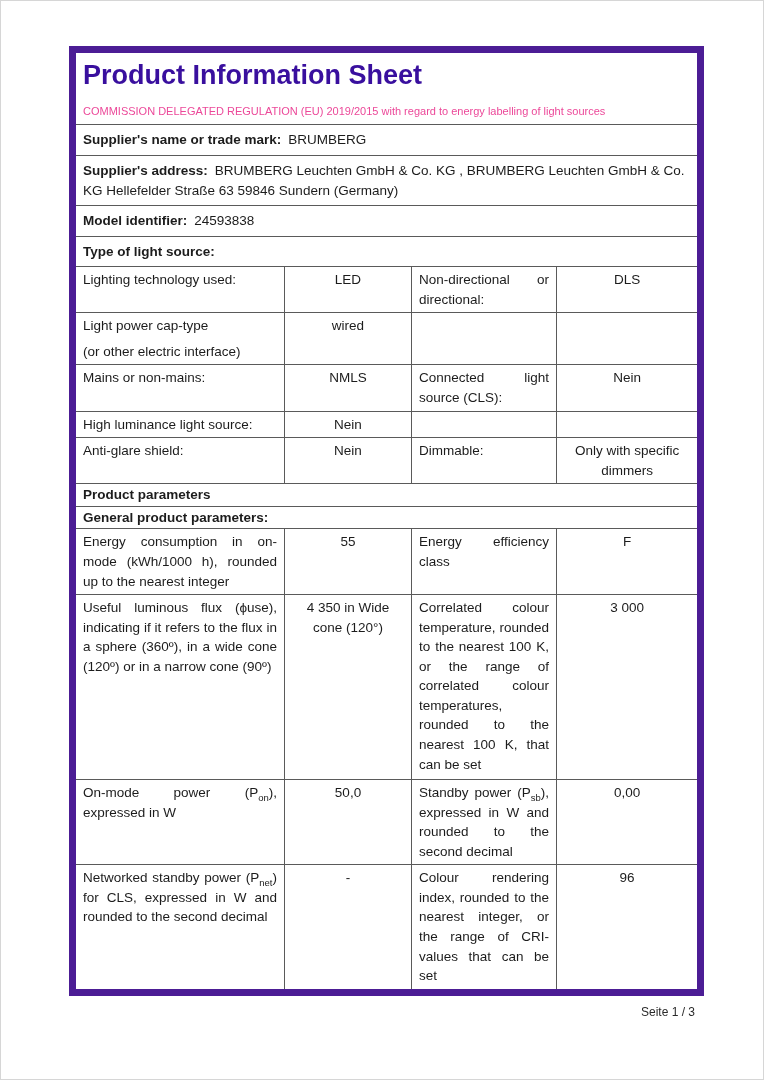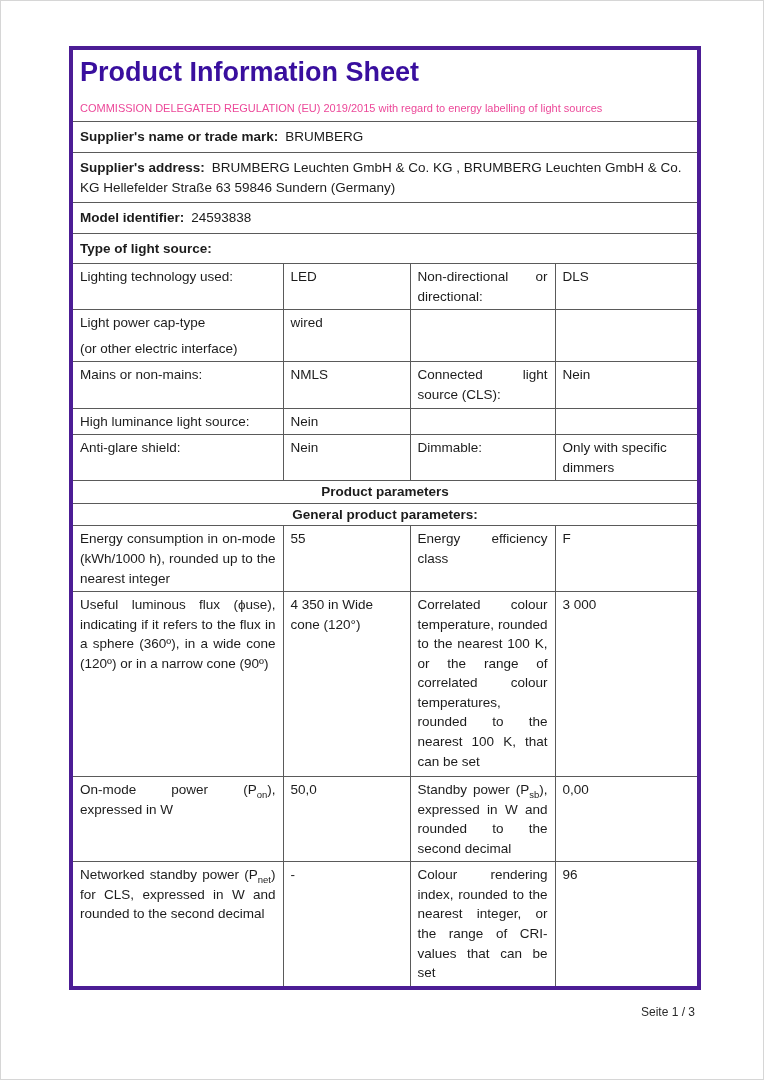--- a/index.html
+++ b/index.html
@@ -14,21 +14,21 @@
   .doc {
     position: absolute;
     left: 68px;
     top: 45px;
     width: 628px;
   }
   table.sheet {
     width: 628px;
     border-collapse: collapse;
     table-layout: fixed;
-    border: 4px solid #4c1d95;
+    border: 7px solid #4c1d95;
   }
   table.sheet td {
     border: 1px solid #5a5a5a;
     vertical-align: top;
     padding: 3px 7px;
     font-size: 13.5px;
     line-height: 1.45;
   }
   td.head-cell { padding: 8px 9px 6px 9px; }
   .page-title {
@@ -40,23 +40,22 @@
   }
   .regulation {
     font-size: 11px;
     line-height: 1.75;
     color: #ec4899;
   }
   .lbl { font-weight: bold; }
   .lbl-val-row { line-height: 1.6; padding-top: 5px !important; padding-bottom: 5px !important; }
   .val-after-lbl { margin-left: 7px; }
   .par { text-align: justify; }
-  .val { text-align: left; }
+  .val { text-align: center; }
   .sec-head {
-    text-align: center;
     font-weight: bold;
     padding-top: 1px !important;
     padding-bottom: 1px !important;
   }
   .cap-line2 { margin-top: 6px; }
   sub { font-size: 9.5px; line-height: 0; }
   
   .h40 td { height: 40px; }
   .h46 td { height: 46px; }
   .h21 td { height: 21px; }

